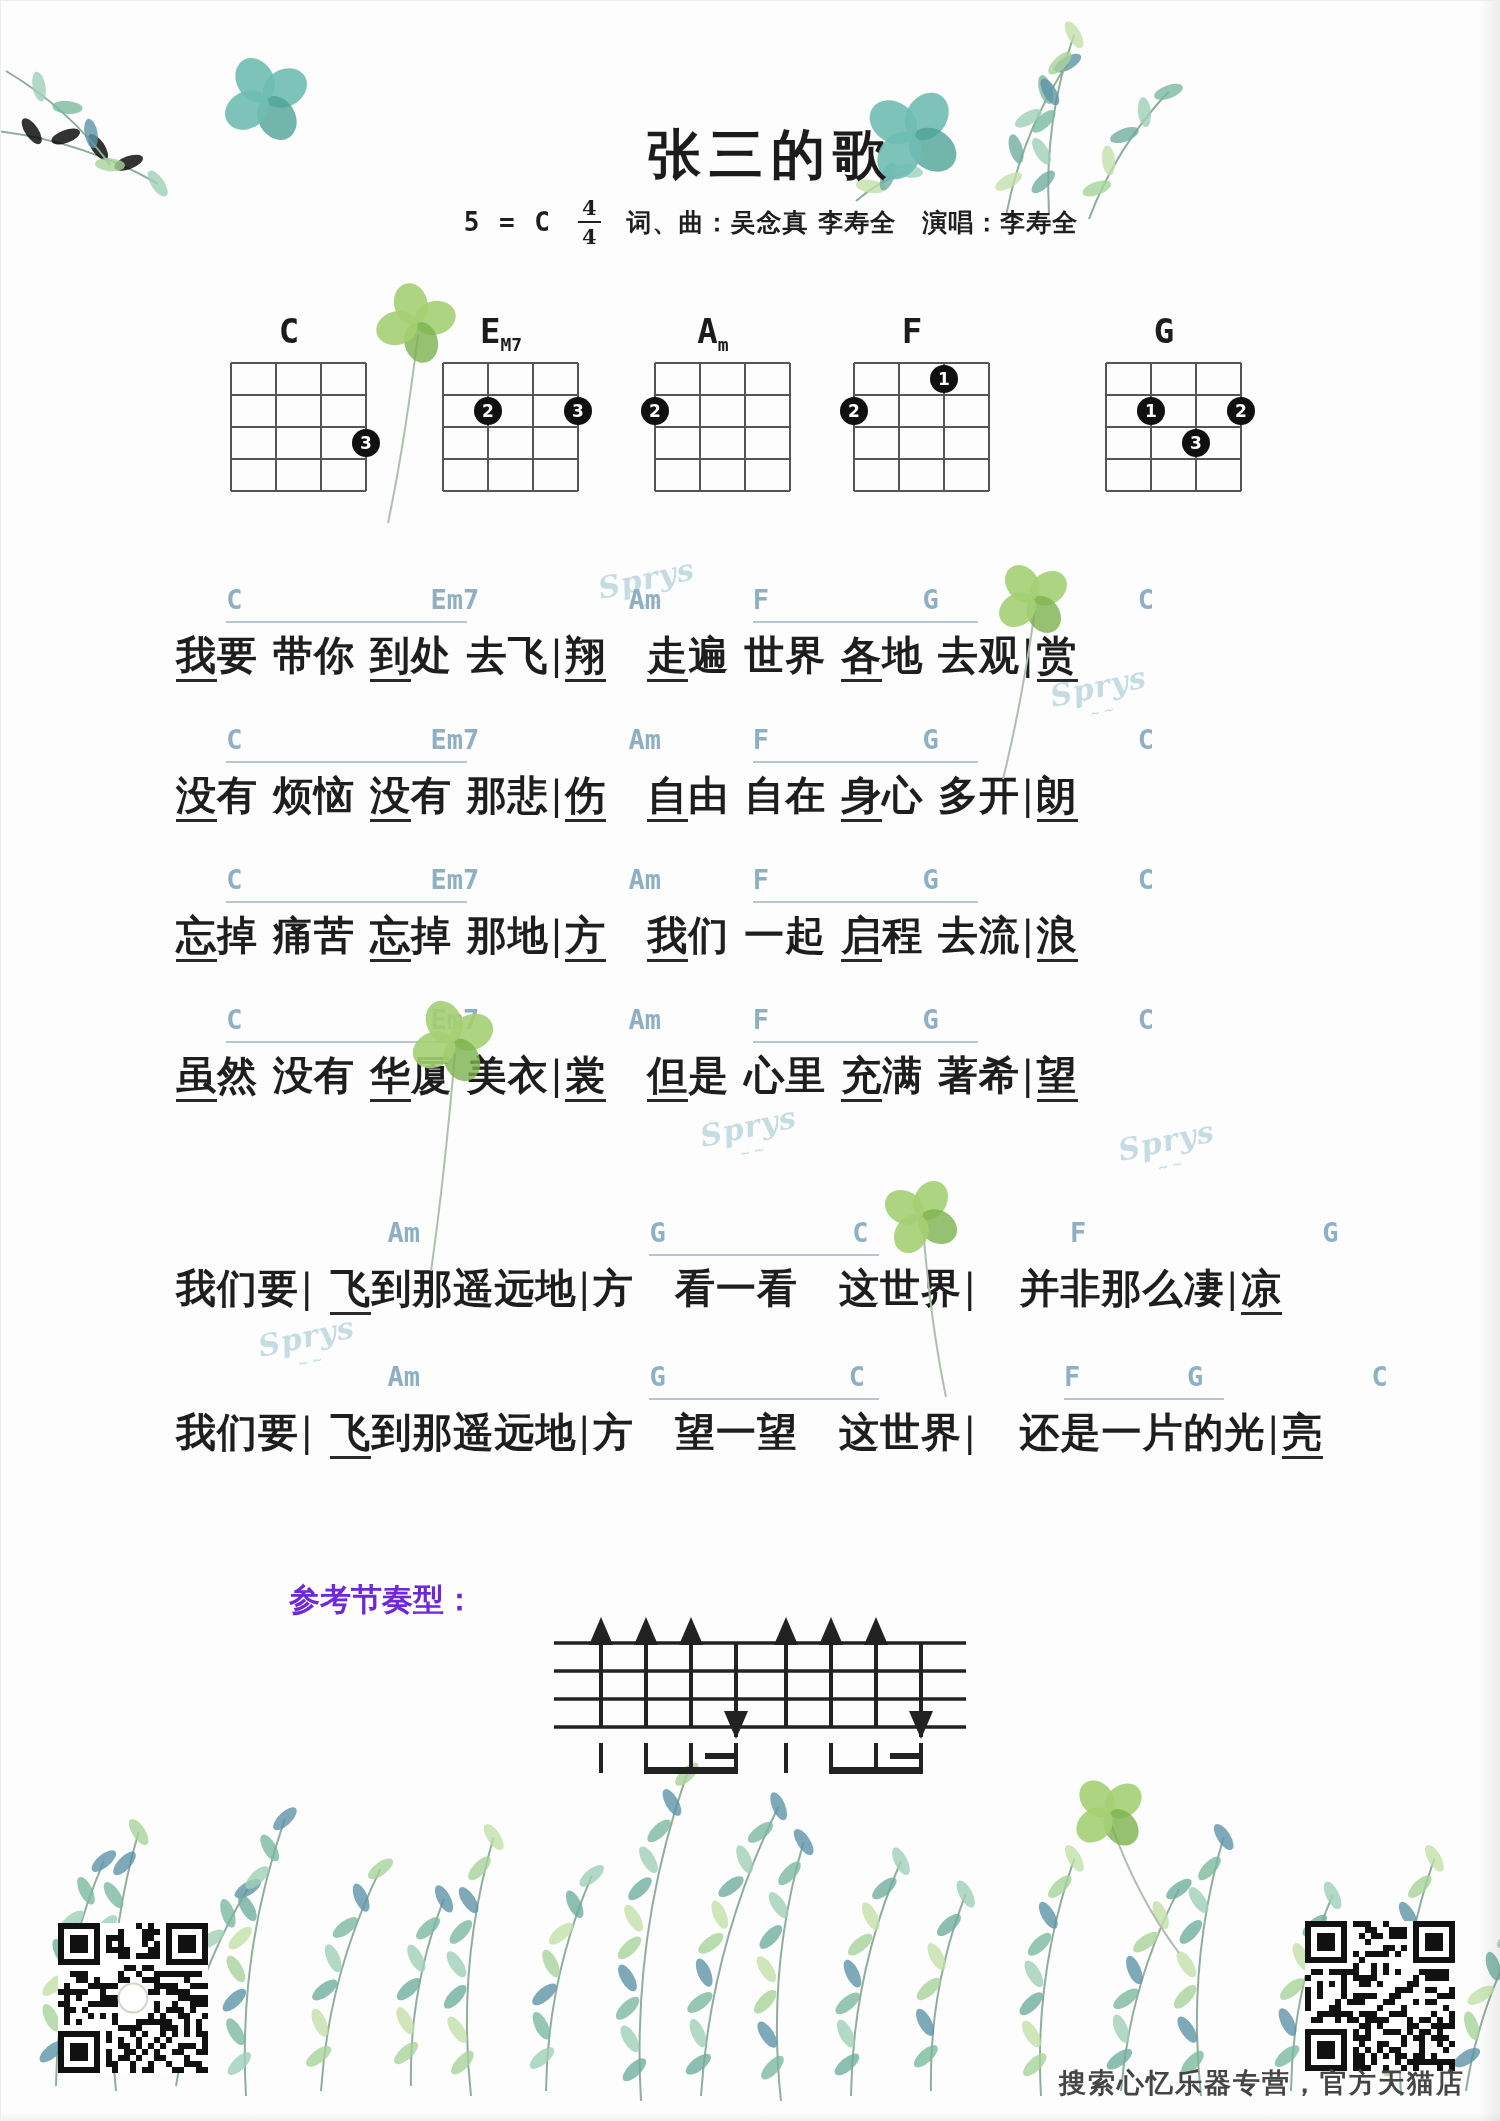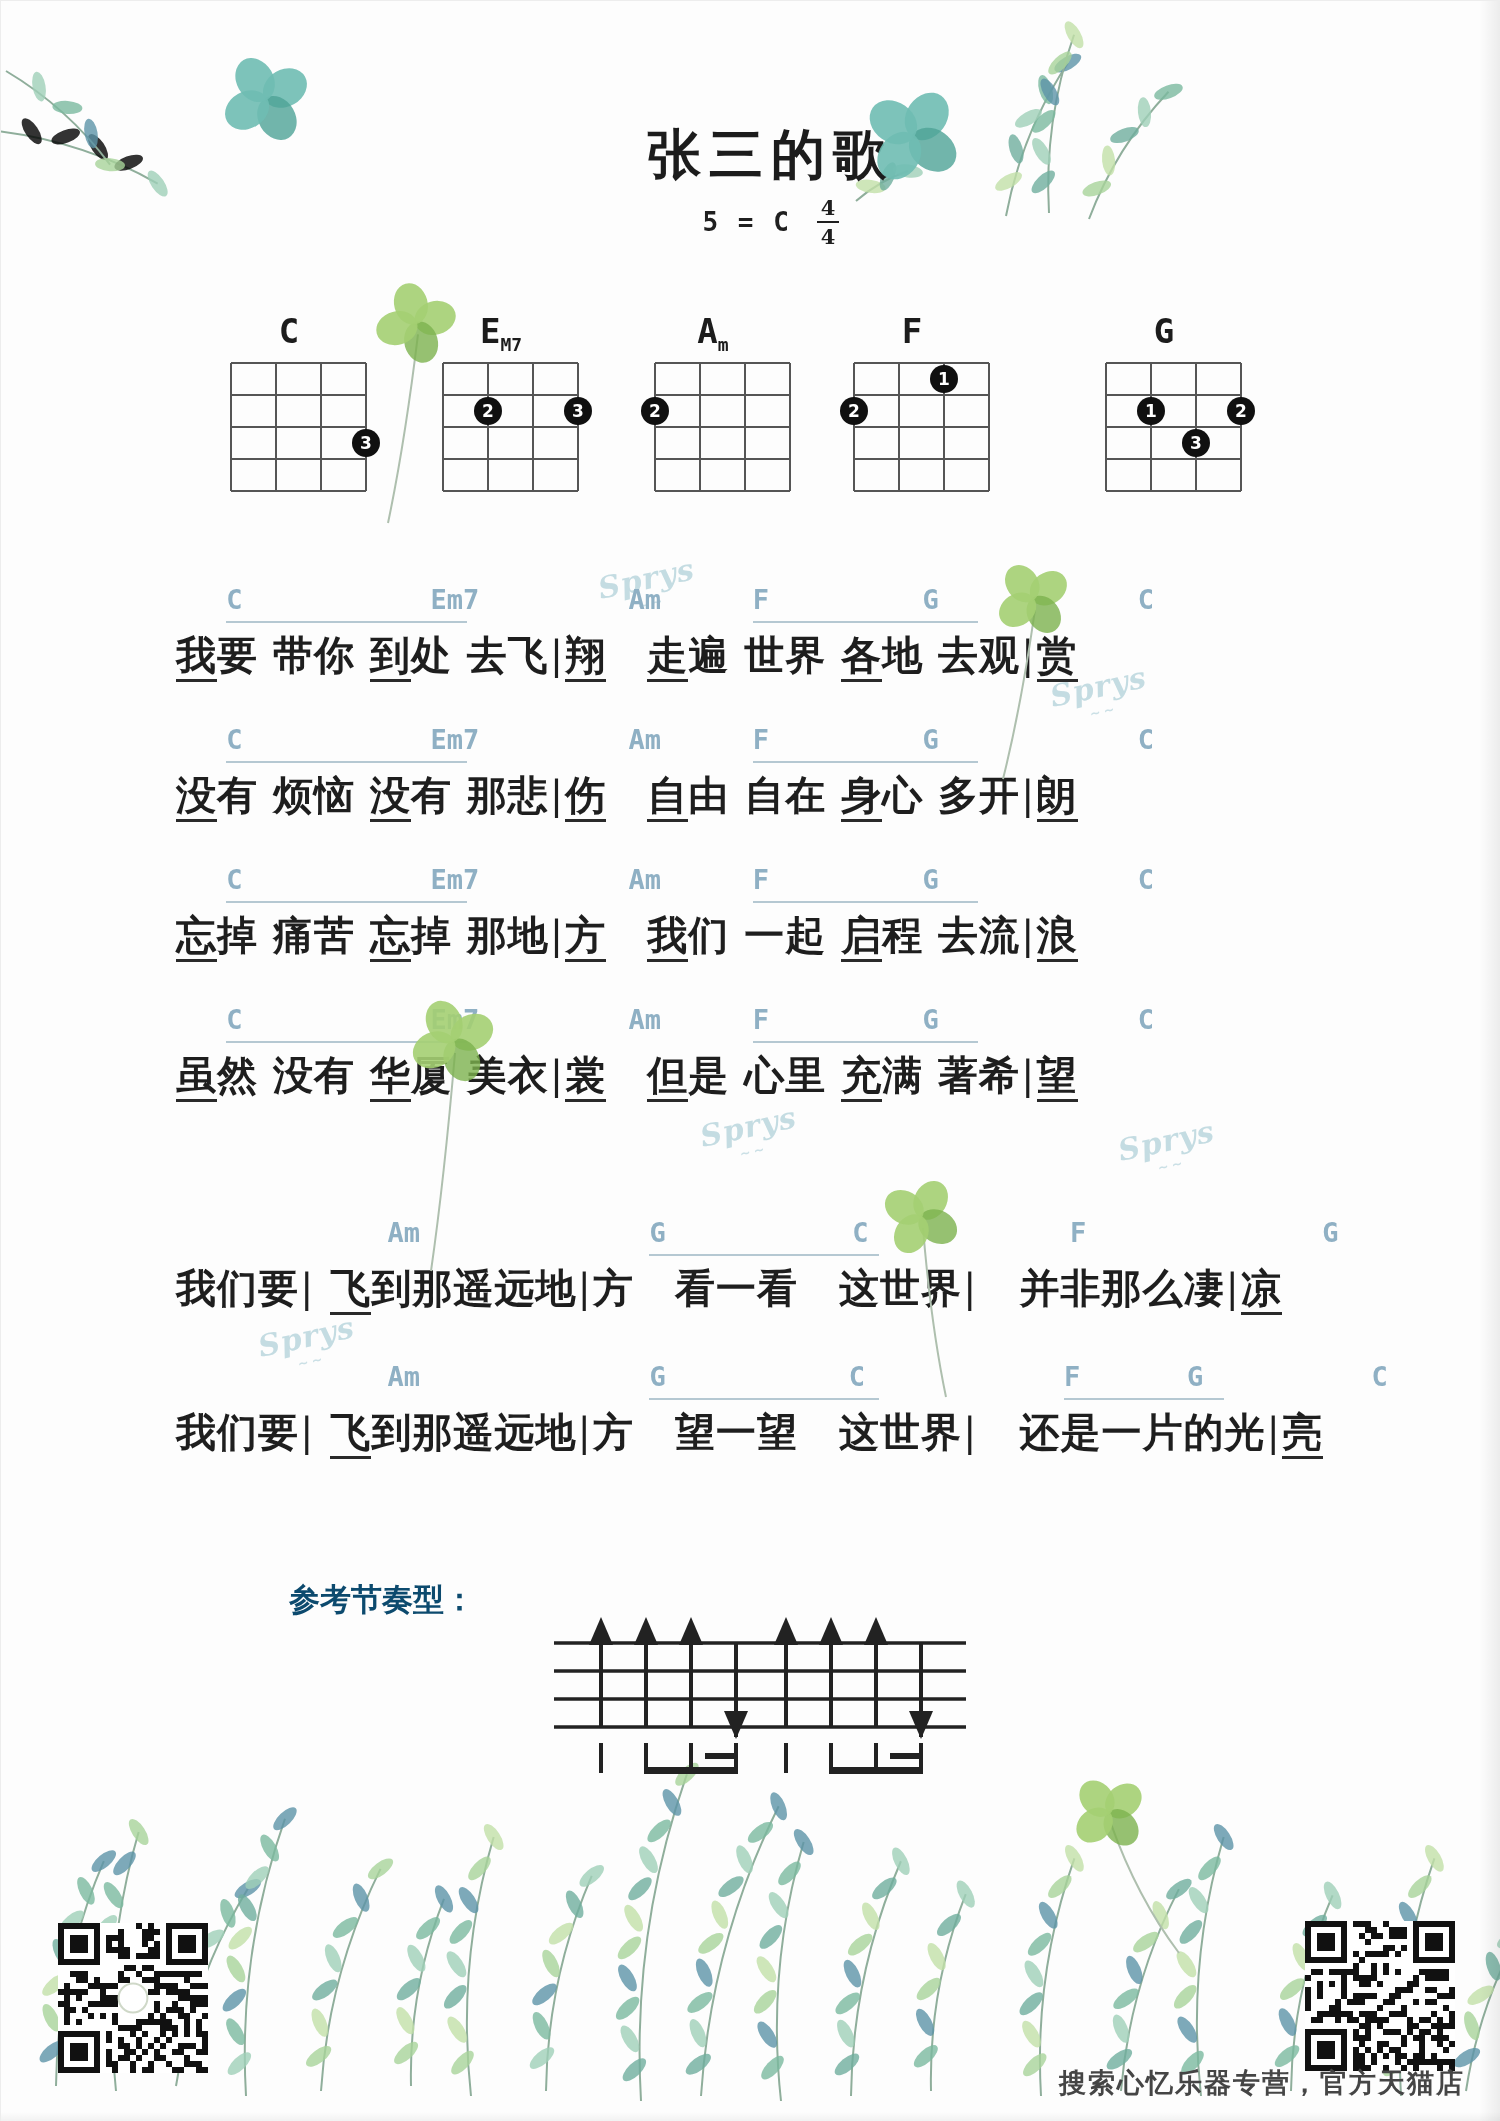--- a/index.html
+++ b/index.html
@@ -32,21 +32,21 @@
   
   .verse{position:absolute;left:165px;width:1230px;height:110px;z-index:3;}
   .chord-lab{position:absolute;top:0;font:700 27px "DejaVu Sans Mono",monospace;color:#8fb0c4;}
   .chord-ul{position:absolute;top:37px;height:2px;background:#b5c8d2;}
   .lyrics{position:absolute;top:44px;left:10px;white-space:pre;font:700 40px "DejaVu Serif","Liberation Serif",serif;
           color:#1e1e1e;letter-spacing:1px;}
   .lyrics .u{border-bottom:3px solid #2a2a2a;padding-bottom:1px;}
   .lyrics .bar{font-weight:400;padding:0 1px;}
 
   
-  #rhythm-label{position:absolute;left:288px;top:1578px;font:700 31px "DejaVu Serif","Liberation Serif",serif;color:#0c4a6e;z-index:3;}
+  #rhythm-label{position:absolute;left:288px;top:1578px;font:700 31px "DejaVu Serif","Liberation Serif",serif;color:#6d28d9;z-index:3;}
   #rhythm-svg{position:absolute;z-index:3;}
 
   
   .qr{position:absolute;z-index:6;background:#fff;}
   .footer-text{position:absolute;top:2064px;font:600 27px "DejaVu Serif","Liberation Serif",serif;
         color:#454545;letter-spacing:2px;z-index:6;}
   #footer-left{left:92px;}
   #footer-right{right:36px;}
   .wm{position:absolute;font:italic 700 30px "DejaVu Serif",serif;color:rgba(110,170,185,.4);
       transform:rotate(-12deg);z-index:2;letter-spacing:1px;}
@@ -308,20 +308,21 @@
     </svg>
 
   <h1 id="song-title">张三的歌</h1>
 
   <div id="meta-row">
     <span class="key-sig">5 = C</span>
     <span class="frac">
       <span class="ftop">4</span>
       <span class="fbot">4</span>
     </span>
+    <span class="credits">词、曲：吴念真  李寿全　演唱：李寿全</span>
   </div>
 
   <div id="diagrams">
       <div class="diagram" style="left: 213px; top: 310px;">
         <div class="dlabel">C</div>
         <svg width="169" height="162" style="overflow:visible;margin-left:0px">
           <line x1="17" y1="6" x2="17" y2="134" stroke="#555" stroke-width="2"></line>
           <line x1="62" y1="6" x2="62" y2="134" stroke="#555" stroke-width="2"></line>
           <line x1="107" y1="6" x2="107" y2="134" stroke="#555" stroke-width="2"></line>
           <line x1="152" y1="6" x2="152" y2="134" stroke="#555" stroke-width="2"></line>

